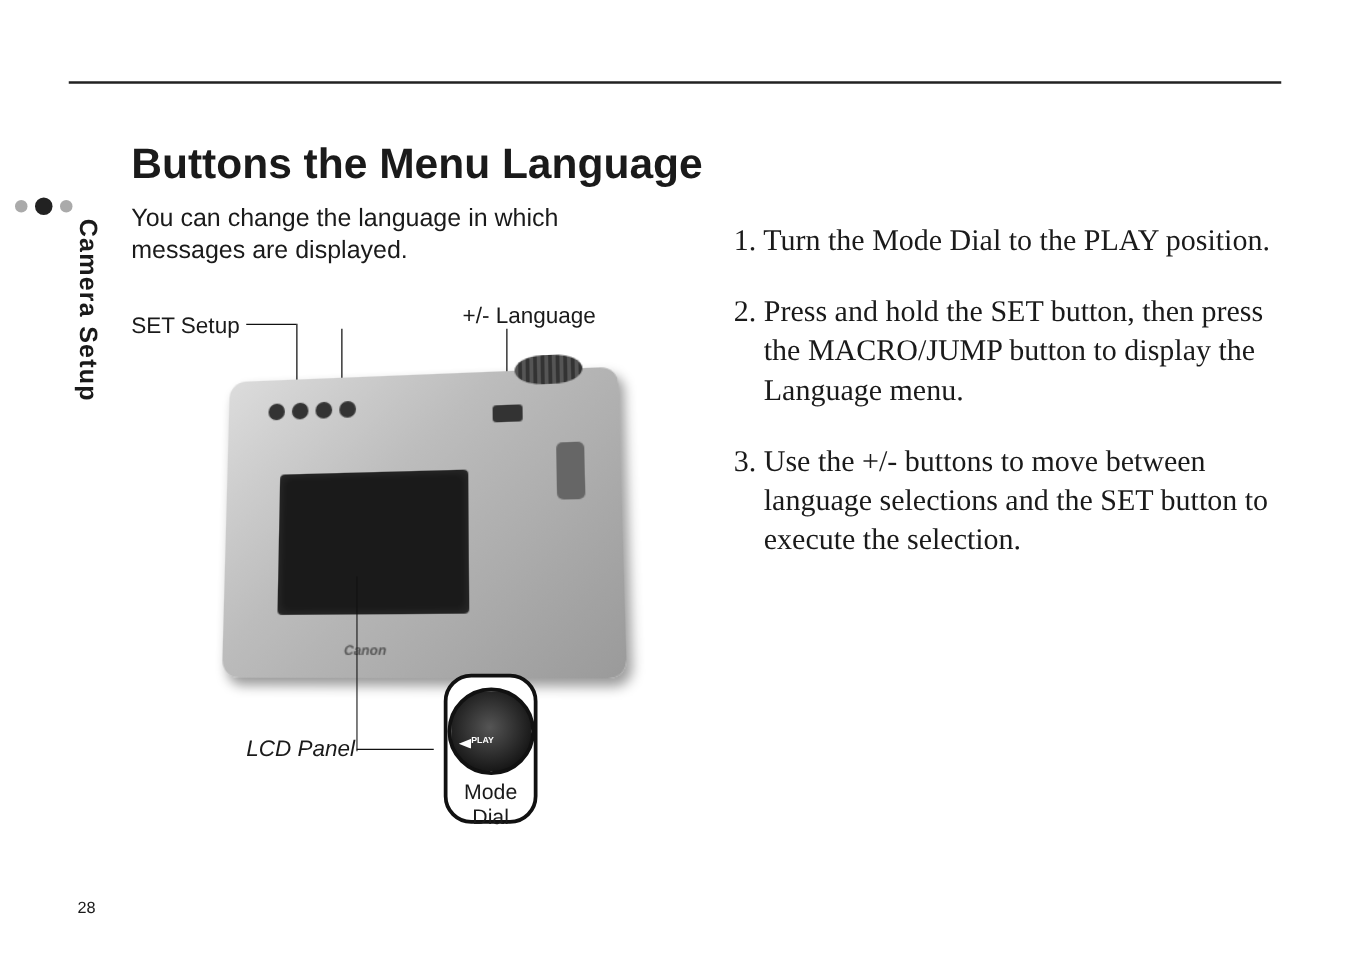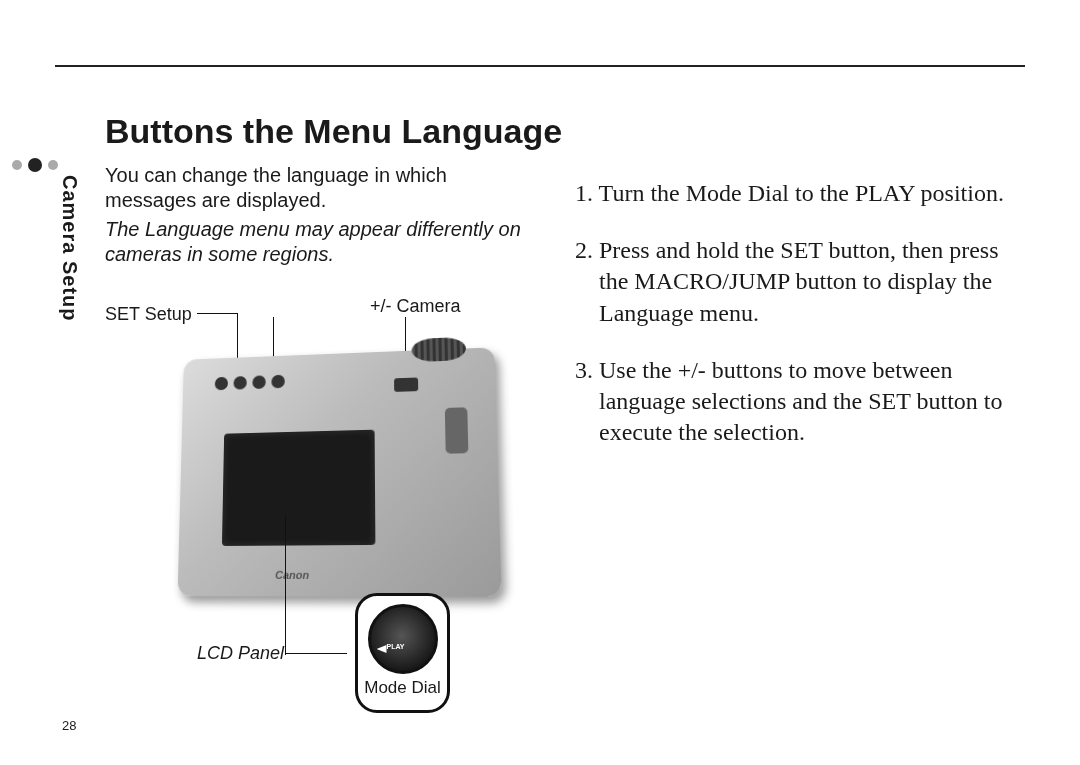--- a/index.html
+++ b/index.html
@@ -45,21 +45,21 @@
       bottom: 32px;
       font-weight: normal;
       font-size: 13px;
     }
     .content {
       position: absolute;
       left: 105px;
       right: 55px;
       top: 115px;
       display: flex;
-      gap: 40px;
+      gap: 52px;
     }
     .col-left { width: 430px; }
     .col-right { flex: 1; }
     h1 {
       position: absolute;
       left: 105px;
       top: 112px;
       font-size: 34px;
       font-weight: bold;
       letter-spacing: 0px;
@@ -131,21 +131,21 @@
       border-radius: 50% / 60%;
     }
     .line {
       position: absolute;
       background: #111;
     }
     .mode-dial-box {
       position: absolute;
       left: 250px;
       top: 318px;
-      width: 95px;
+      width: 75px;
       height: 120px;
       border: 3px solid #111;
       border-radius: 22px;
       background: #fff;
       text-align: center;
     }
     .mode-dial-circle {
       width: 70px;
       height: 70px;
       border: 3px solid #111;
@@ -203,31 +203,30 @@
   <div class="dot"></div>
 </div>
 
 <div class="sidebar-label">Camera Setup</div>
 
 <h1>Buttons the Menu Language</h1>
 
 <div class="content">
   <div class="col-left">
     <p class="intro">You can change the language in which messages are displayed.</p>
-    <p class="note">The Language menu may appear differently on cameras in some regions.</p>
 
     <div class="diagram-area">
 
       <div class="annot" style="left:0; top:29px;">SET Setup</div>
       <div class="line" style="left:92px; top:38px; width:40px; height:1px;"></div>
       <div class="line" style="left:132px; top:38px; width:1px; height:66px;"></div>
 
       <div class="line" style="left:168px; top:42px; width:1px; height:62px;"></div>
 
-      <div class="annot" style="left:265px; top:21px;">+/- Camera</div>
+      <div class="annot" style="left:265px; top:21px;">+/- Language</div>
       <div class="line" style="left:300px; top:42px; width:1px; height:70px;"></div>
 
       <div class="camera-body">
         <div class="camera-dial"></div>
         <div class="camera-btn" style="left:34px; top:20px; width:14px; height:14px; border-radius:50%;"></div>
         <div class="camera-btn" style="left:54px; top:20px; width:14px; height:14px; border-radius:50%;"></div>
         <div class="camera-btn" style="left:74px; top:20px; width:14px; height:14px; border-radius:50%;"></div>
         <div class="camera-btn" style="left:94px; top:20px; width:14px; height:14px; border-radius:50%;"></div>
         <div class="camera-btn" style="left:220px; top:28px; width:24px; height:14px;"></div>
         <div class="camera-btn" style="left:270px; top:60px; width:22px; height:46px; border-radius:5px; background:#666;"></div>

